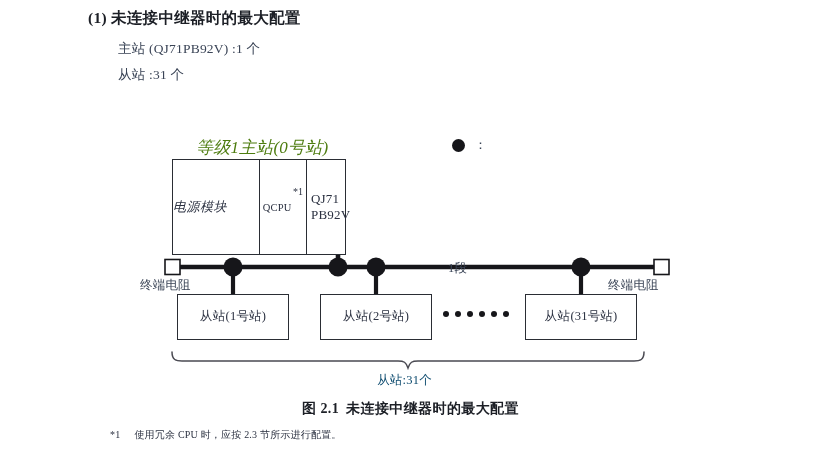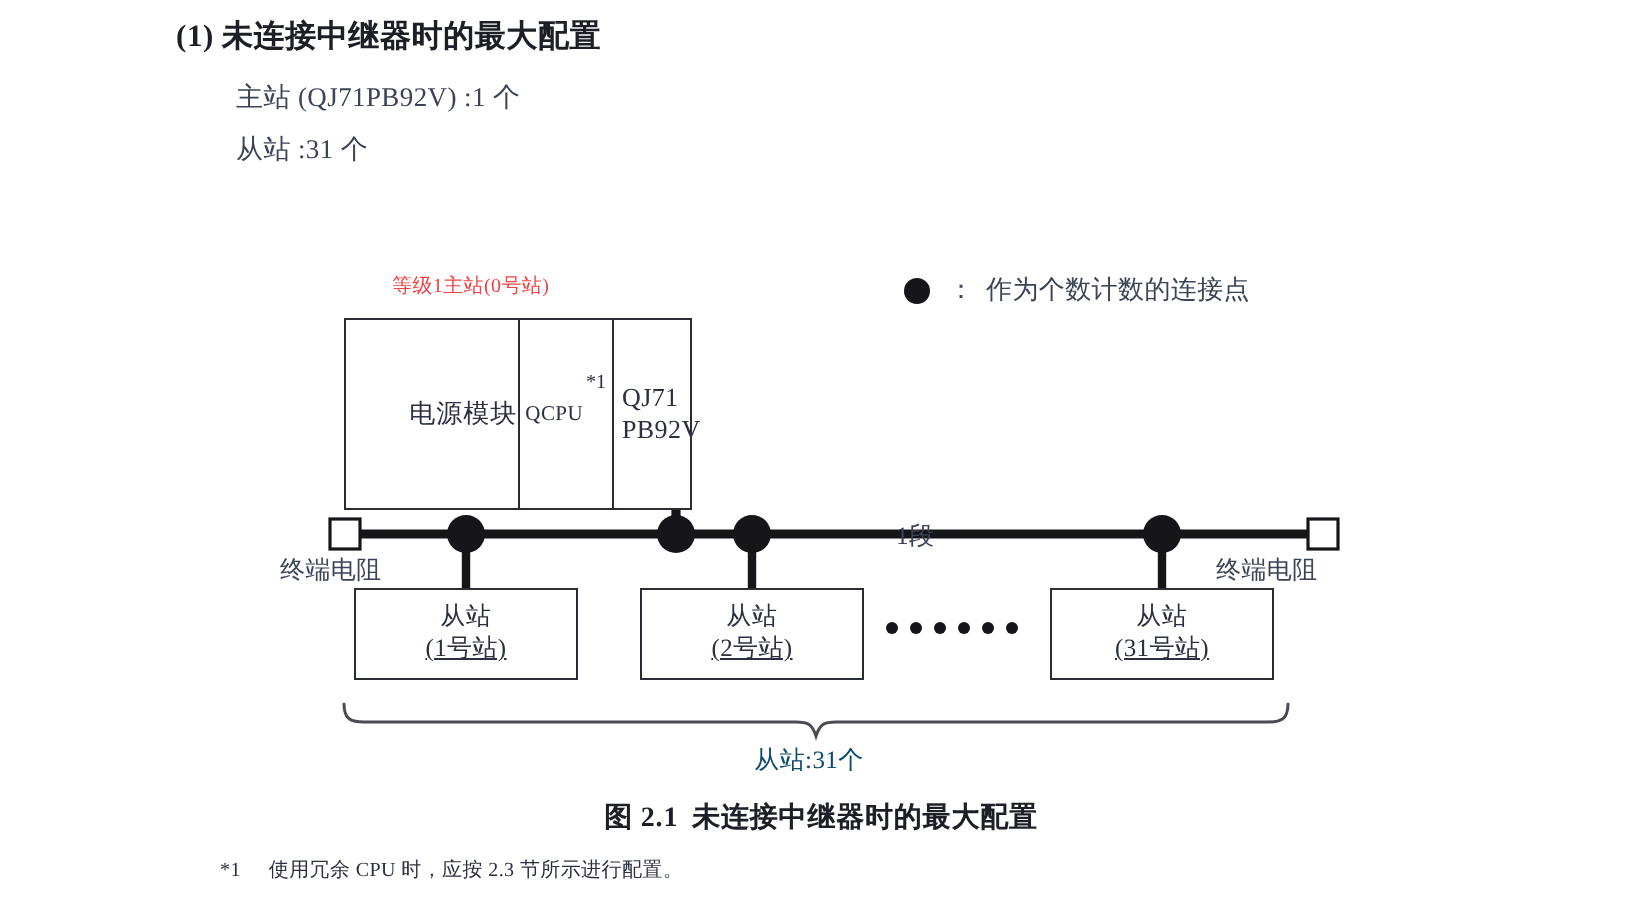--- a/index.html
+++ b/index.html
@@ -77,45 +77,47 @@
     font-size: 13px;
     color: #3a4456;
     letter-spacing: 0.2px;
   }
 
   
   .master-title {
     position: absolute;
     left: 196px;
     top: 136px;
-    font-size: 10px;
-    color: #ef4444;
-    white-space: nowrap;
-    letter-spacing: 0.2px;
+    font-size: 17px;
+    color: #4d7c0f;
+    white-space: nowrap;
+    letter-spacing: 0.2px;
+    font-style: italic;
   }
   .master-box {
     position: absolute;
     left: 172px;
     top: 159px;
     width: 174px;
     height: 96px;
     border: 1.4px solid #2a2d34;
     box-sizing: border-box;
     display: flex;
   }
   .mcell {
     position: relative;
     box-sizing: border-box;
     display: flex;
     align-items: center;
   }
   .mcell-power {
     width: 88px;
     border-right: 1.4px solid #2a2d34;
-    justify-content: flex-end;
+    justify-content: flex-start;
+    font-style: italic;
   }
   .mcell-power .lbl {
     font-size: 13px;
     color: #2a3040;
     letter-spacing: 0.5px;
   }
   .mcell-cpu {
     width: 48px;
     border-right: 1.4px solid #2a2d34;
     justify-content: flex-start;
@@ -167,37 +169,36 @@
 
   
   .slave-box {
     position: absolute;
     top: 294px;
     width: 112px;
     height: 46px;
     border: 1.4px solid #2a2d34;
     box-sizing: border-box;
     display: flex;
-    flex-direction: column;
+    flex-direction: row;
     align-items: center;
     justify-content: center;
     background: #fff;
   }
   .slave-box .l1 {
     font-size: 12.5px;
     color: #2a3040;
     line-height: 1.25;
     letter-spacing: 0.4px;
   }
   .slave-box .l2 {
     font-size: 12.5px;
     color: #2a3040;
     line-height: 1.25;
     letter-spacing: 0.2px;
-    text-decoration: underline;
   }
   .slave-1  { left: 177px; }
   .slave-2  { left: 320px; }
   .slave-31 { left: 525px; }
 
   
   .ellipsis {
     position: absolute;
     left: 443px;
     top: 311px;
@@ -283,21 +284,20 @@
              C 404 361, 406 362, 408 368
              C 410 362, 412 361, 418 361
              L 634 361
              C 640 361, 644 360, 644 352" fill="none" stroke="#4a4a52" stroke-width="1.5" stroke-linecap="round"></path>
   </svg>
 </div>
 
 <div class="legend">
   <span class="legend-dot"></span>
   <span class="legend-colon">：</span>
-  <span class="legend-text">作为个数计数的连接点</span>
 </div>
 
 <div class="master-title">等级1主站(0号站)</div>
 
 <div class="master-box">
   <div class="mcell mcell-power">
     <span class="lbl">电源模块</span>
   </div>
   <div class="mcell mcell-cpu">
     <span class="lbl">QCPU</span>

